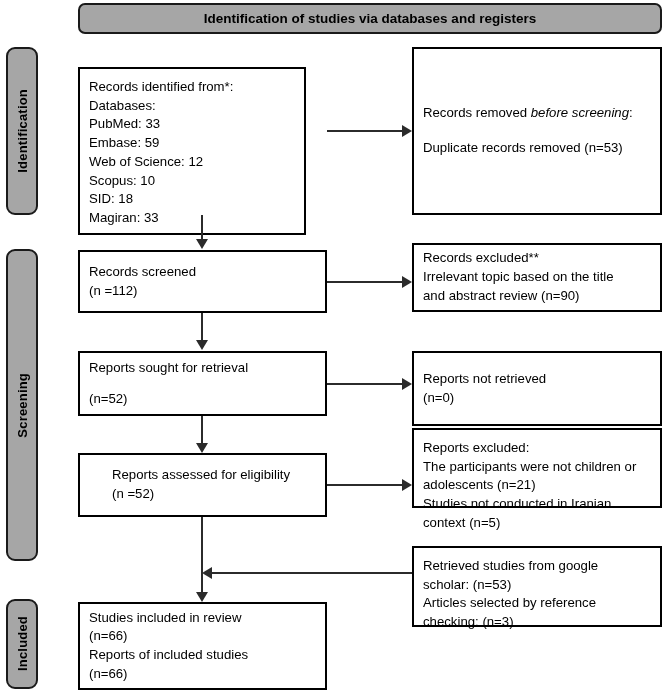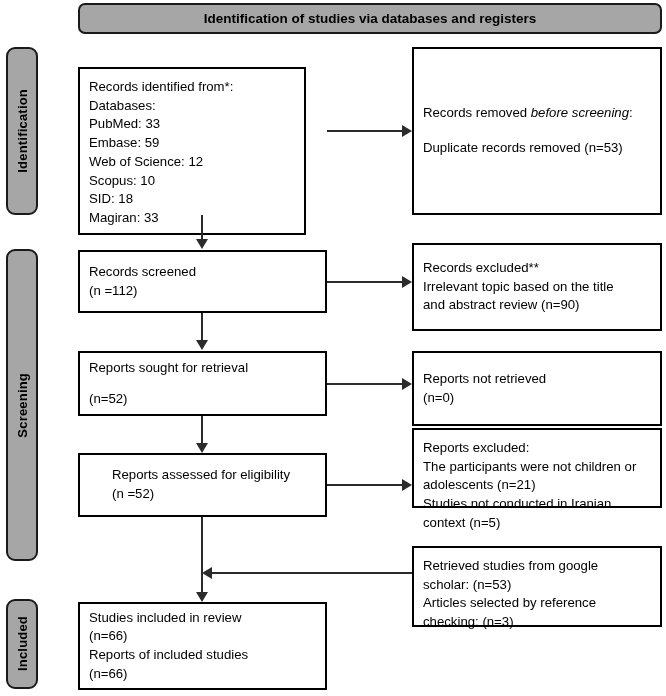--- a/index.html
+++ b/index.html
@@ -149,21 +149,21 @@
   <div class="arrow right" style="left:402px; top:125px;"></div>
 
   <div class="vline" style="left:201px; top:215px; width:1.6px; height:25px;"></div>
   <div class="arrow down" style="left:196px; top:239px;"></div>
 
   <div class="node" style="left:78px; top:250px; width:249px; height:63px;">
     <div class="line">Records screened</div>
     <div class="line">(n =112)</div>
   </div>
 
-  <div class="node" style="left:412px; top:243px; width:250px; height:88px;">
+  <div class="node" style="left:412px; top:243px; width:250px; height:69px;">
     <div class="line">Records excluded**</div>
     <div class="line">Irrelevant topic based on the title</div>
     <div class="line">and abstract review (n=90)</div>
   </div>
 
   <div class="hline" style="left:327px; top:281px; width:75px;"></div>
   <div class="arrow right" style="left:402px; top:276px;"></div>
 
   <div class="vline" style="left:201px; top:313px; width:1.6px; height:28px;"></div>
   <div class="arrow down" style="left:196px; top:340px;"></div>

